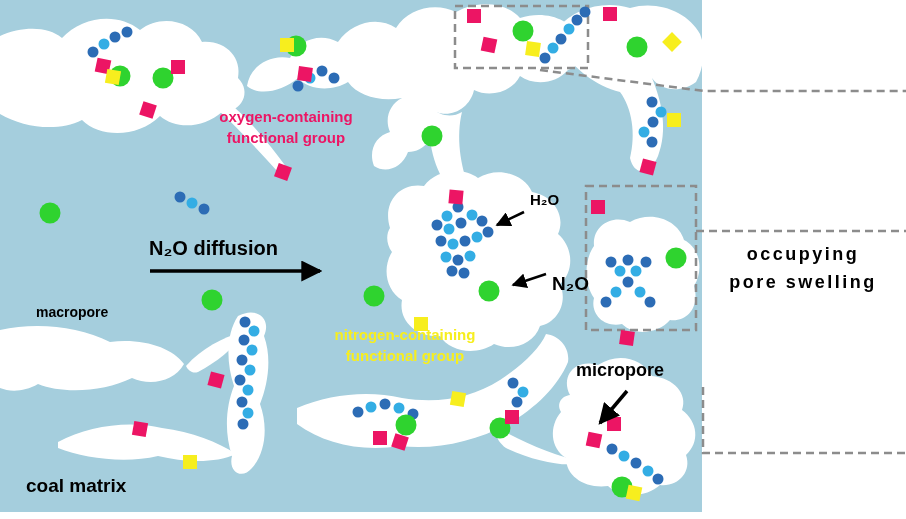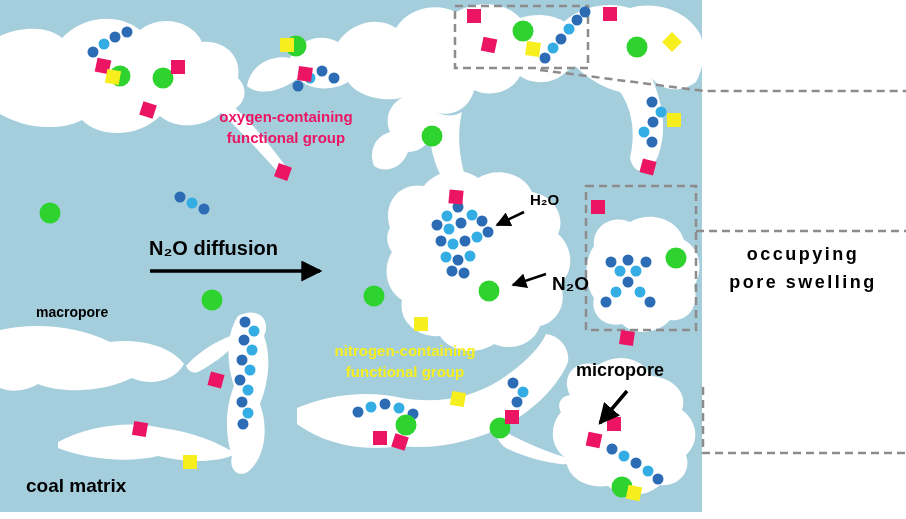--- a/index.html
+++ b/index.html
@@ -6,21 +6,21 @@
   body { font-family:"Liberation Sans", sans-serif; background:#fff; }
   #stage { position:relative; width:906px; height:519px; background:#fff; overflow:hidden; }
   #scene { position:absolute; left:0; top:0; }
   .matrix { fill: var(--coal-matrix-blue, #a5cedd); }
   .pore { fill: var(--pore-white, #ffffff); }
   .dash { fill:none; stroke: var(--annotation-dash-gray, #8c8c8c); stroke-width:2.5; stroke-dasharray:8 5; }
   .arrow { stroke: var(--text-black, #000); fill:none; }
   .lbl { position:absolute; font-weight:bold; color: var(--text-black, #000); white-space:nowrap; }
   .lbl-center { text-align:center; white-space:normal; }
   .lbl-oxygen { left:194px; top:106px; width:184px; font-size:15px; line-height:21px; color: var(--oxygen-group-pink,#ec1564); }
-  .lbl-nitrogen { left:312px; top:340px; width:186px; font-size:15px; line-height:21px; color: var(--nitrogen-group-yellow,#f7ee1e); }
+  .lbl-nitrogen { left:312px; top:324px; width:186px; font-size:15px; line-height:21px; color: var(--nitrogen-group-yellow,#f7ee1e); }
   .lbl-macropore { left:36px; top:304px; font-size:14px; }
   .lbl-micropore { left:568px; top:360px; font-size:18px;margin-left:8px; }
   .lbl-coal { left:26px; top:475px; font-size:19px; }
   .lbl-diffusion { left:149px; top:237px; font-size:20px; }
   .lbl-h2o { left:530px; top:191px; font-size:15px; }
   .lbl-n2o { left:552px; top:273px; font-size:19px; }
   .annotation { font-size:18px; letter-spacing:2.5px; line-height:28px; }
   .ann-competing { left:698px; top:29px; width:208px; }
   .ann-occupying { left:700px; top:240px; width:206px; }
   .ann-swelling { left:700px; top:392px; width:206px; }

